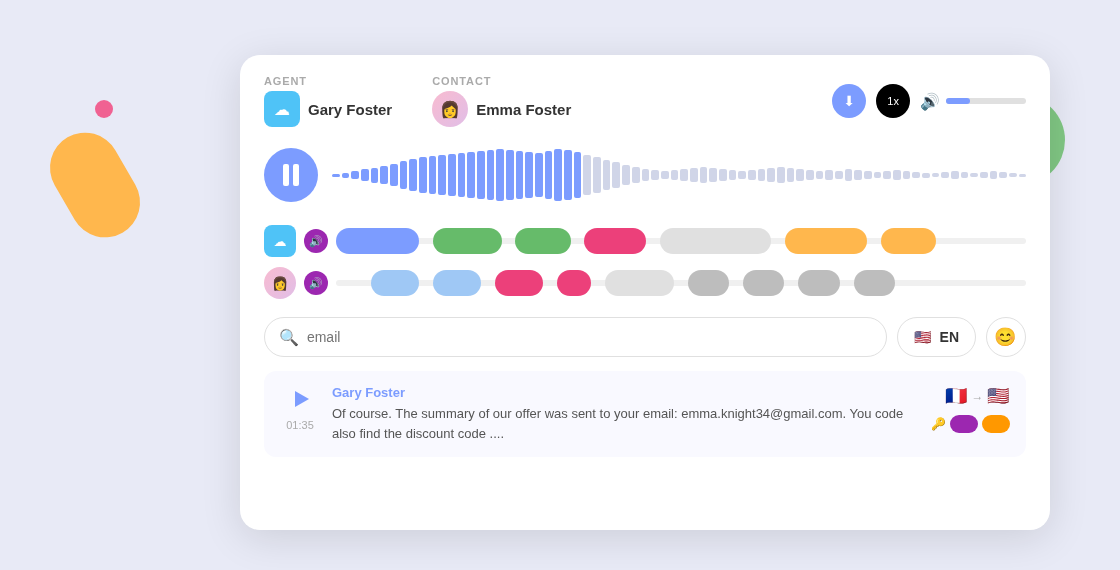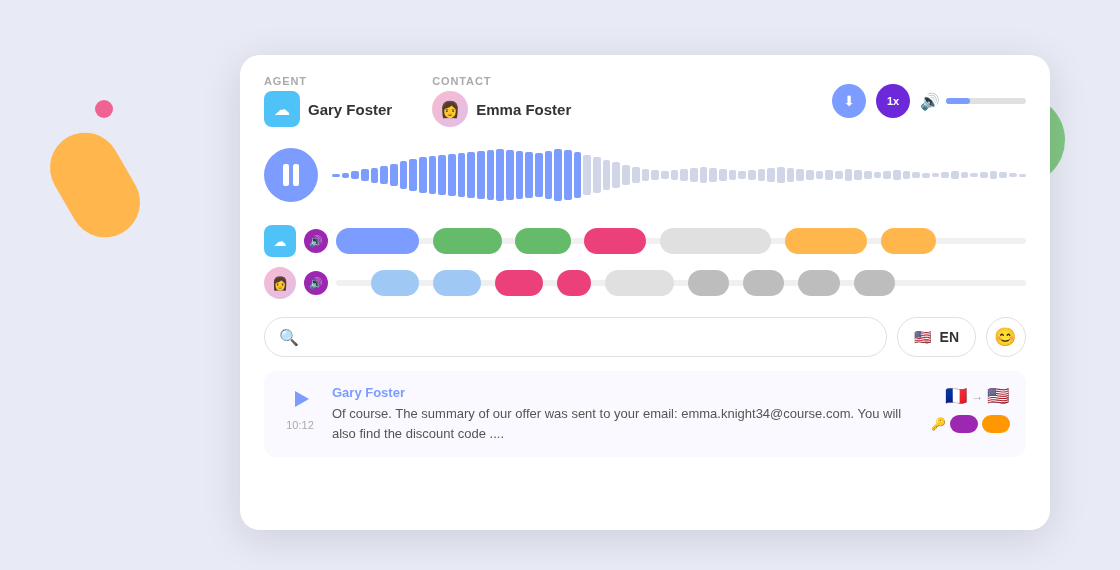--- a/index.html
+++ b/index.html
@@ -131,27 +131,27 @@
       align-items: center;
       justify-content: center;
       color: white;
       font-size: 14px;
       cursor: pointer;
     }
     .speed-btn {
       width: 34px;
       height: 34px;
       border-radius: 50%;
-      background: #6d28d9;
+      background: #000000;
       display: flex;
       align-items: center;
       justify-content: center;
       color: white;
       font-size: 11px;
-      font-weight: 700;
+      font-weight: 400;
       cursor: pointer;
     }
     .volume-row {
       display: flex;
       align-items: center;
       gap: 6px;
     }
     .volume-icon {
       color: #7c9cff;
       font-size: 16px;
@@ -572,40 +572,41 @@
           <div style="position: absolute; left: 59%; width: 6%; height: 26px; top: 50%; transform: translateY(-50%); border-radius: 13px; background: rgb(189, 189, 189);"></div>
           <div style="position: absolute; left: 67%; width: 6%; height: 26px; top: 50%; transform: translateY(-50%); border-radius: 13px; background: rgb(189, 189, 189);"></div>
           <div style="position: absolute; left: 75%; width: 6%; height: 26px; top: 50%; transform: translateY(-50%); border-radius: 13px; background: rgb(189, 189, 189);"></div>
         </div>
     </div>
   </div>
 
   <div class="search-row">
     <div class="search-box">
       <span class="search-icon">🔍</span>
+      <input class="search-input" type="text" placeholder="email" style="">
     </div>
     <div class="lang-btn">
       <span>🇺🇸</span>
       <span>EN</span>
     </div>
     <div class="emoji-btn">
       <span>😊</span>
     </div>
   </div>
 
   <div class="transcript-card">
     <div class="transcript-left">
       <button class="play-btn-sm">
         <div class="play-triangle"></div>
       </button>
-      <span class="timestamp">10:12</span>
+      <span class="timestamp">01:35</span>
     </div>
     <div class="transcript-main">
       <div class="transcript-speaker">Gary Foster</div>
-      <div class="transcript-text">Of course. The summary of our offer was sent to your email: emma.knight34@course.com. You will also find the discount code ....</div>
+      <div class="transcript-text">Of course. The summary of our offer was sent to your email: emma.knight34@gmail.com. You code also find the discount code ....</div>
     </div>
     <div class="transcript-right">
       <div class="flag-row">
         <span>🇫🇷</span>
         <span class="arrow-icon">→</span>
         <span>🇺🇸</span>
       </div>
       <div class="tag-row">
         <span class="tag-key">🔑</span>
         <div class="tag tag-purple" style="width:28px;"></div>

